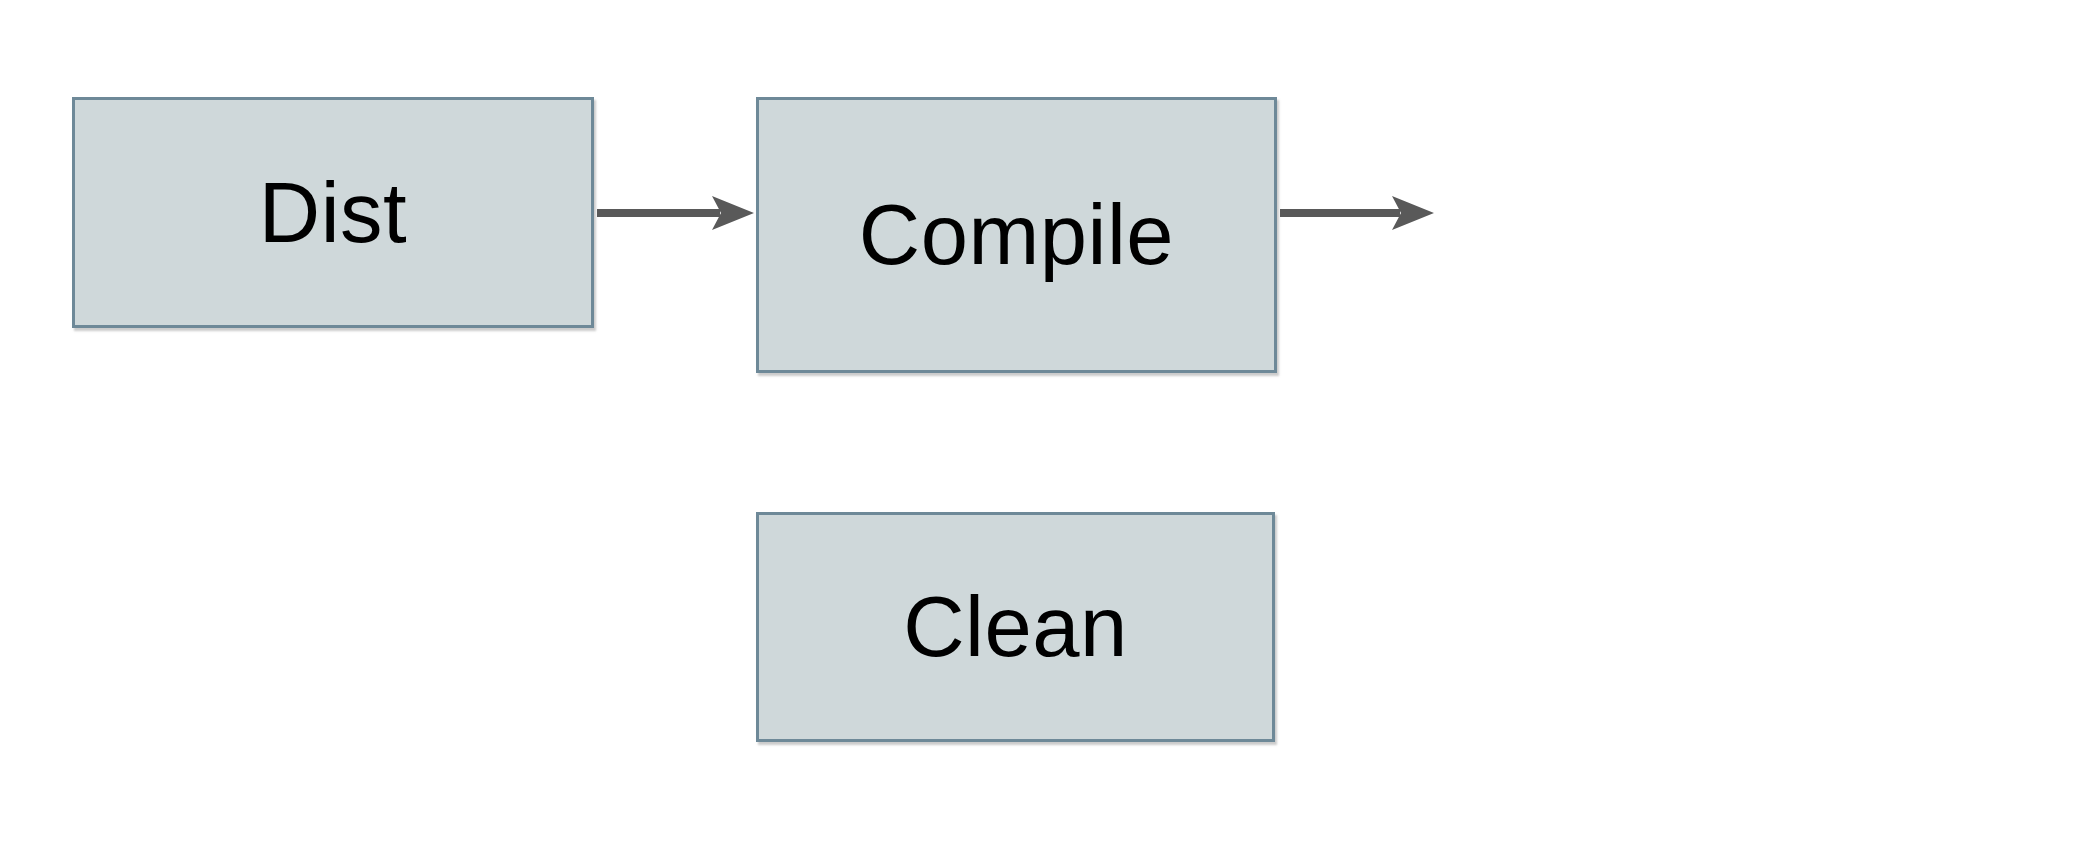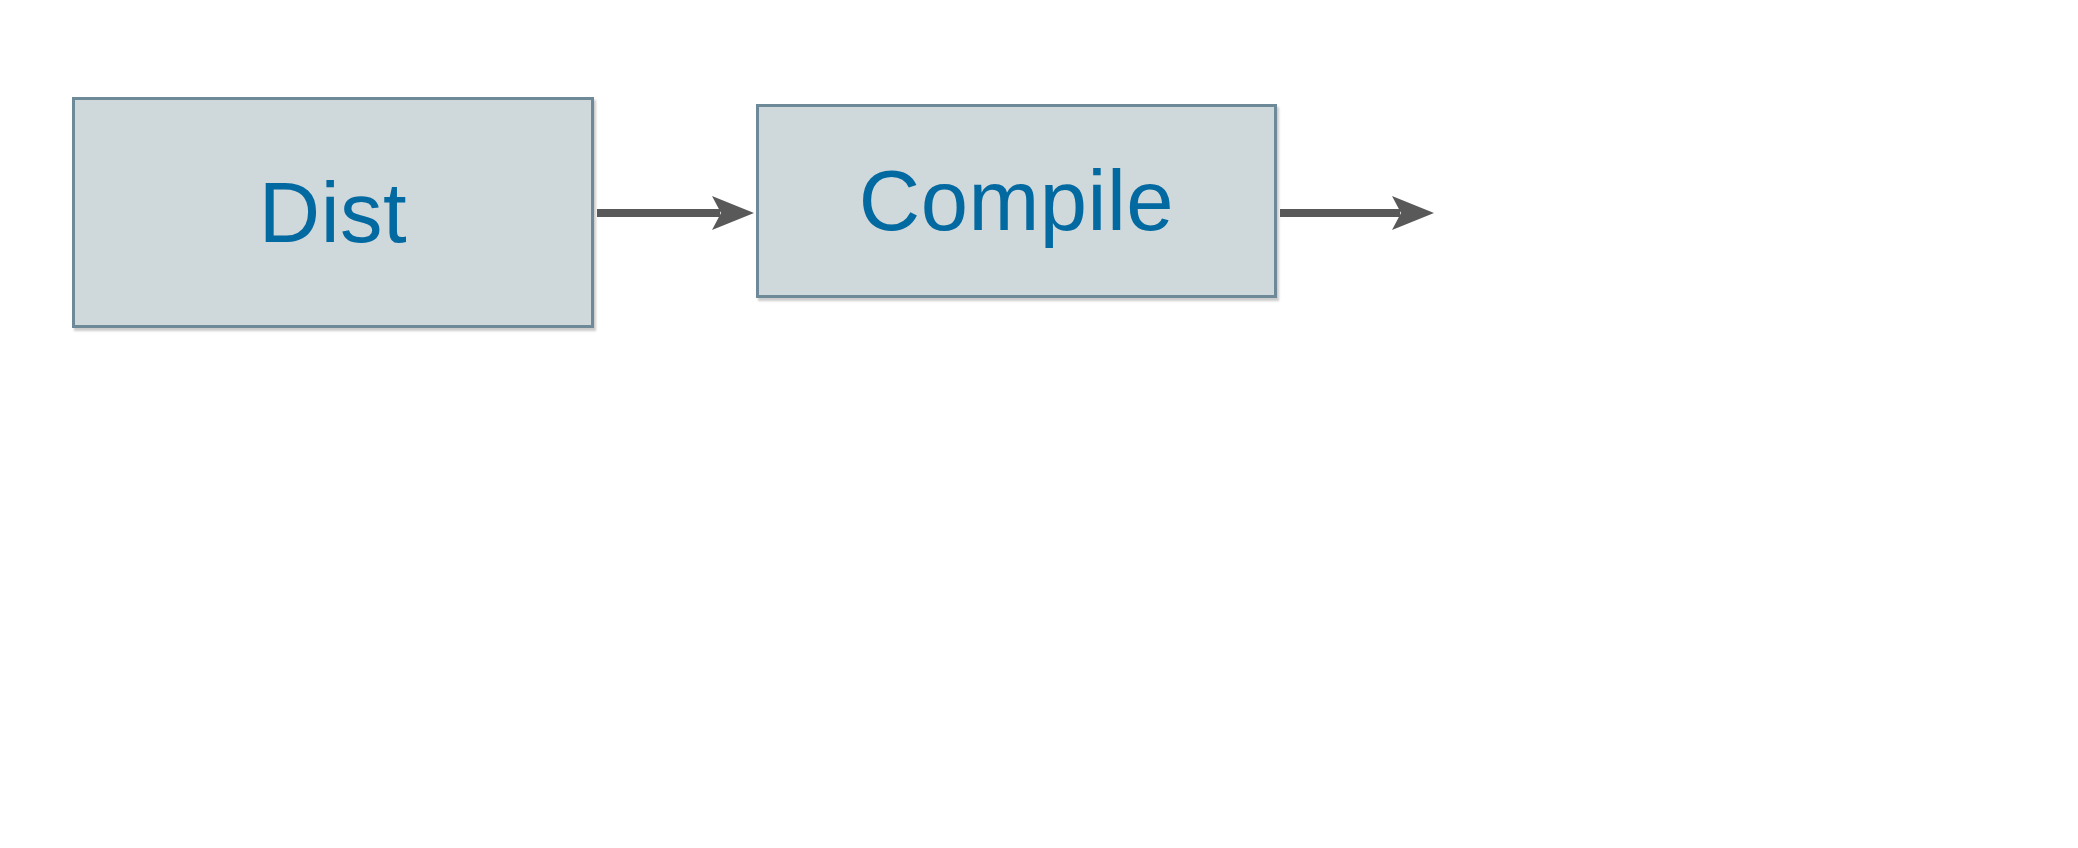--- a/index.html
+++ b/index.html
@@ -19,27 +19,27 @@
   }
   .node {
     position: absolute;
     box-sizing: border-box;
     background: #cfd8da;
     border: 3px solid #6e8998;
     box-shadow: 2px 3px 2px rgba(160,160,160,0.55);
     display: flex;
     align-items: center;
     justify-content: center;
-    color: #0369a1;
+    color: #000000;
     font-size: 85px;
     letter-spacing: 0.5px;
     cursor: default;
   }
   .node-dist    { left: 72px;   top: 97px;  width: 522px; height: 231px; }
-  .node-compile { left: 756px;  top: 97px;  width: 521px; height: 194px; margin-top: 7px; }
+  .node-compile { left: 756px;  top: 97px;  width: 521px; height: 276px; }
   .node-init    { left: 1436px; top: 97px;  width: 521px; height: 231px; }
   .node-clean   { left: 756px;  top: 512px; width: 519px; height: 230px; }
   .edges-overlay {
     position: absolute;
     left: 0; top: 0;
     width: 2078px;
     height: 848px;
     pointer-events: none;
   }
   .edges-overlay .edge { pointer-events: stroke; }
@@ -51,20 +51,23 @@
 
   <div class="node node-dist">
     <span>Dist</span>
   </div>
 
   <div class="node node-compile">
     <span>Compile</span>
   </div>
 
 
+  <div class="node node-clean">
+    <span>Clean</span>
+  </div>
 
   <svg class="edges-overlay" width="2078" height="848" viewBox="0 0 2078 848" xmlns="http://www.w3.org/2000/svg">
 
     <g class="edge">
       <line x1="597" y1="213" x2="720" y2="213" stroke="#595959" stroke-width="8"></line>
       <polygon points="754,213 712,196 721,213 712,230" fill="#595959"></polygon>
     </g>
 
     <g class="edge">
       <line x1="1280" y1="213" x2="1400" y2="213" stroke="#595959" stroke-width="8"></line>

